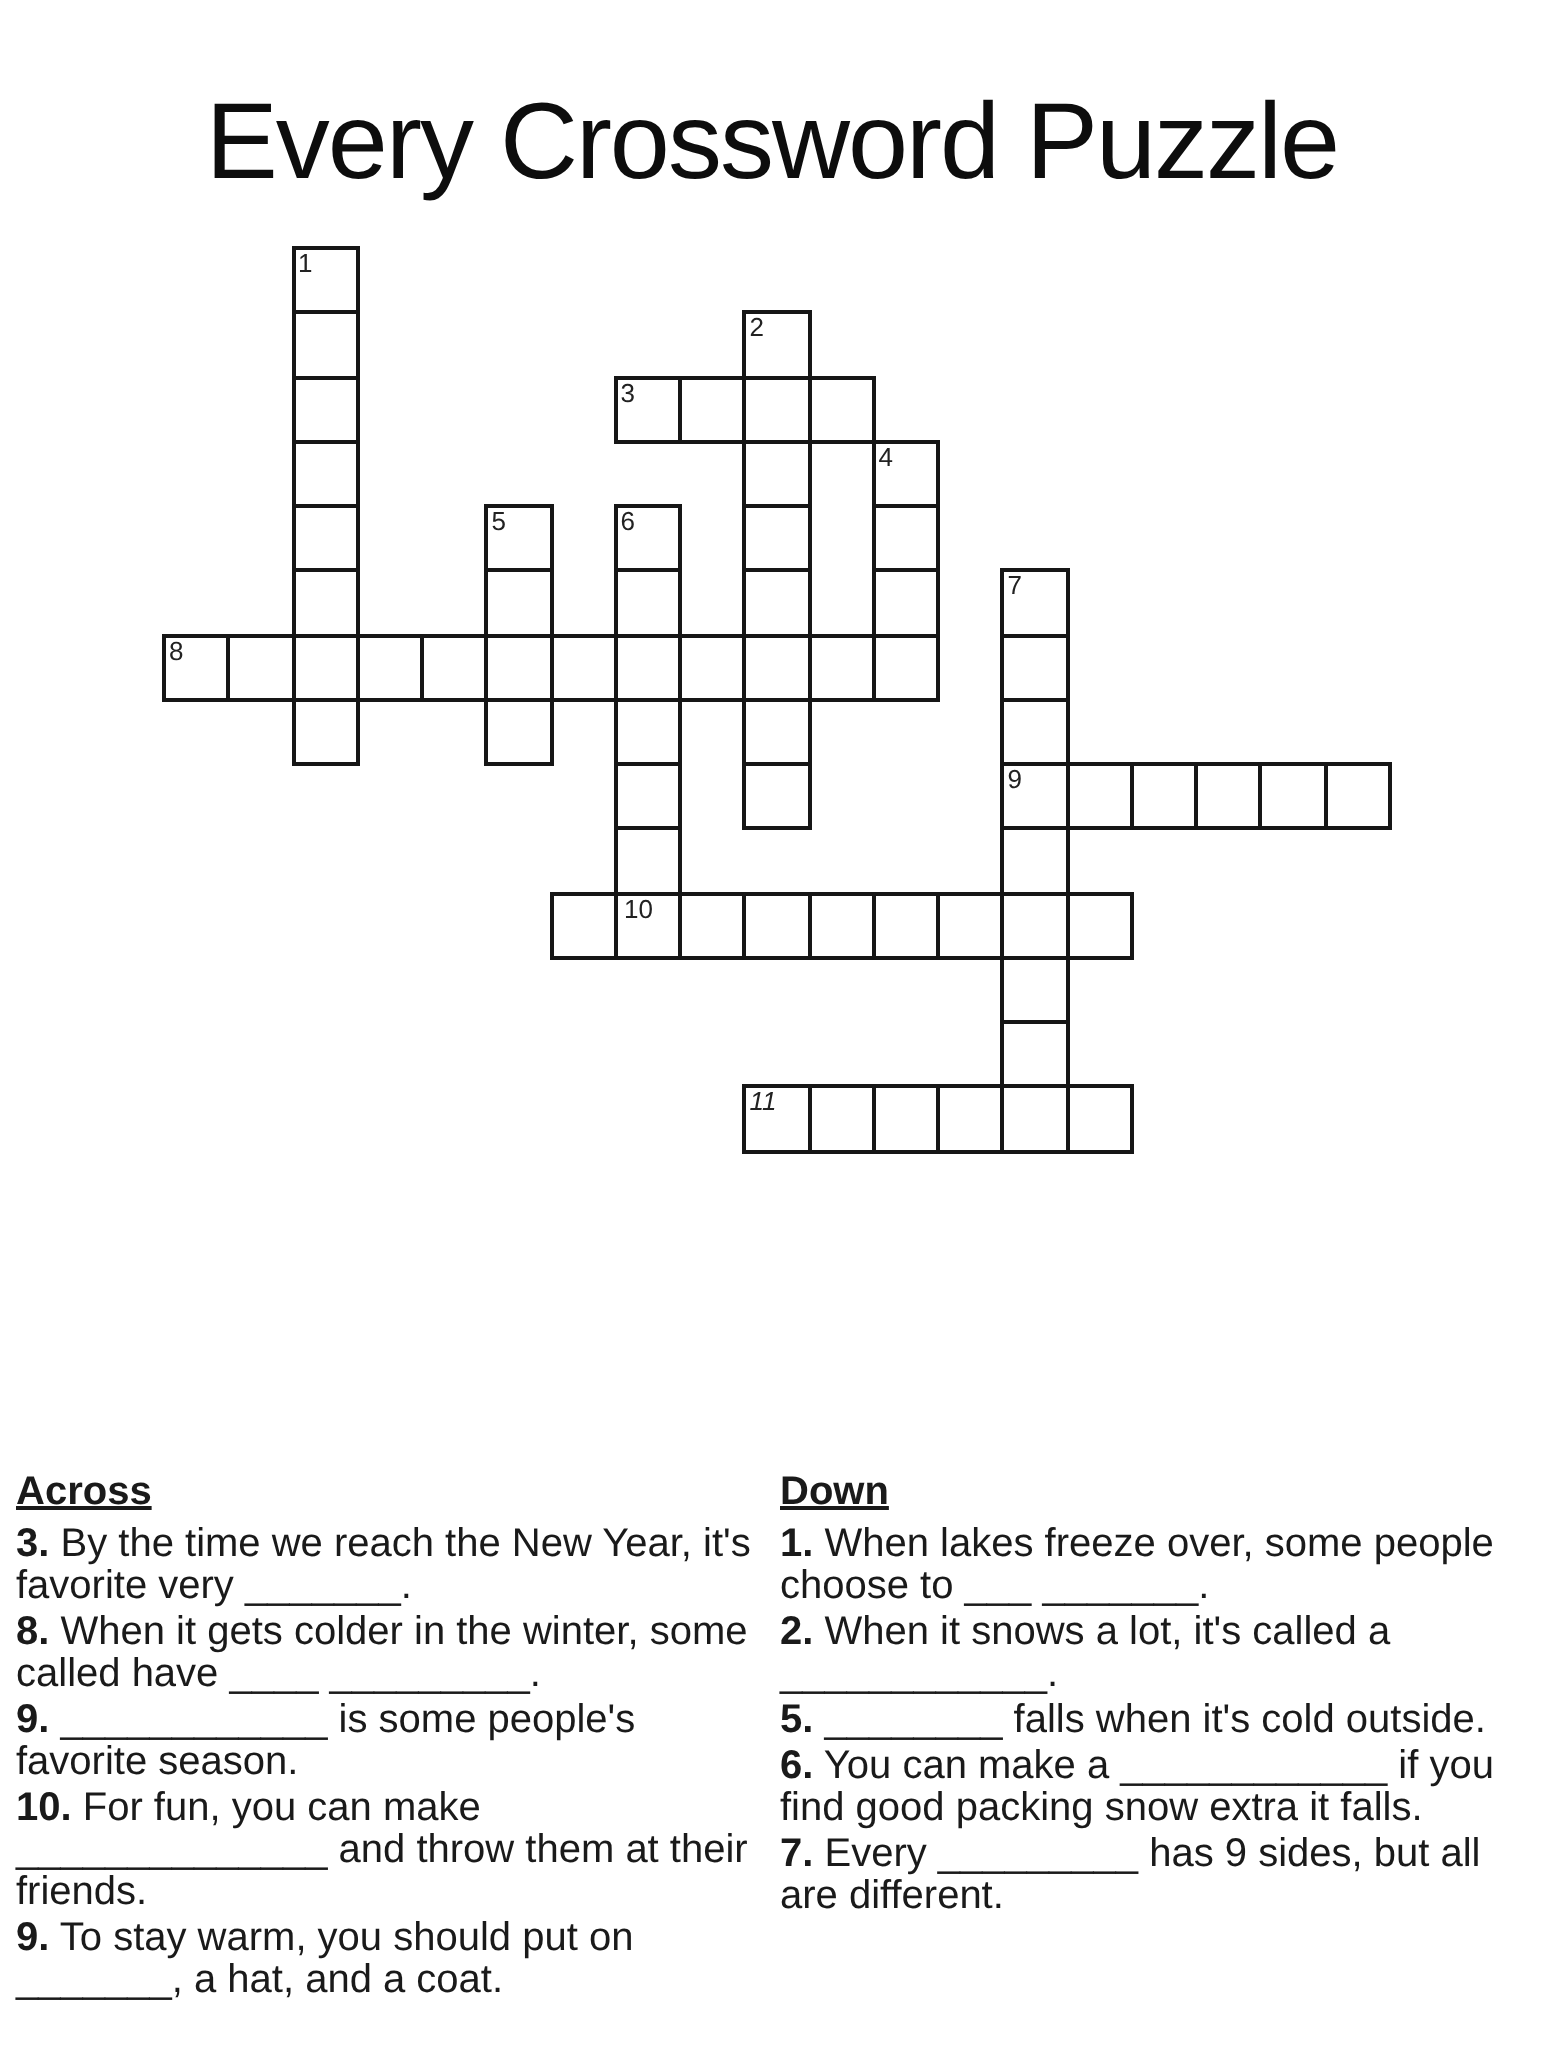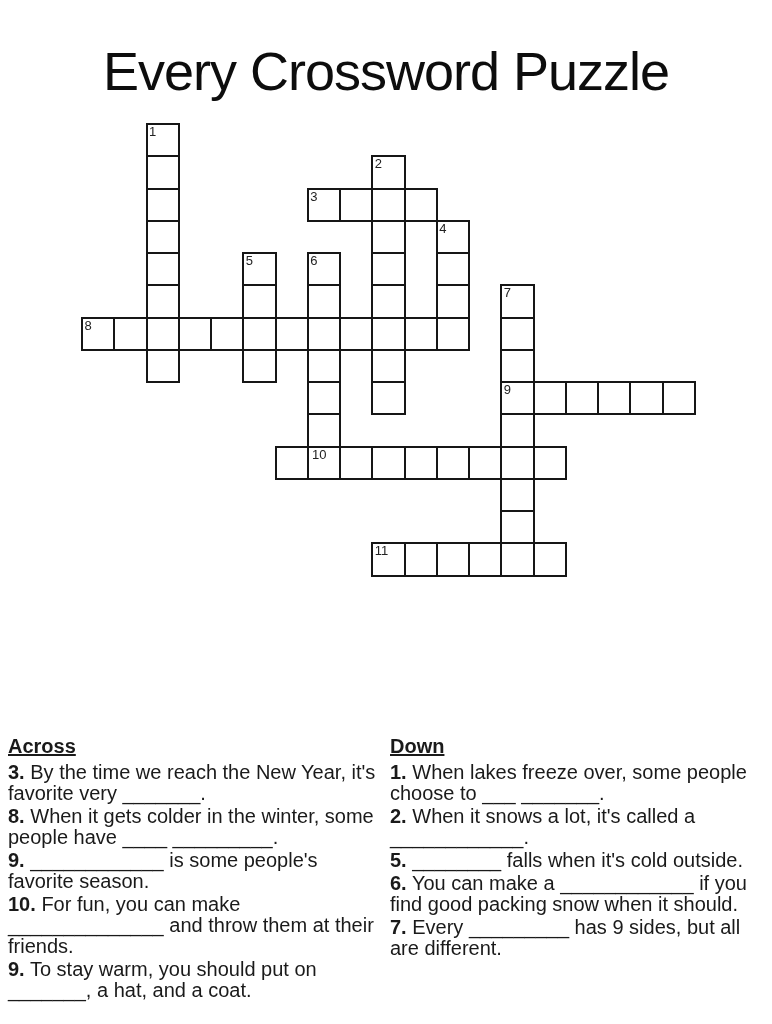--- a/index.html
+++ b/index.html
@@ -135,38 +135,38 @@
       <div class="cellnum" style="left: 68px; top: 2px;">1</div>
       <div class="cellnum" style="left: 293.75px; top: 34.25px;">2</div>
       <div class="cellnum" style="left: 229.25px; top: 66.5px;">3</div>
       <div class="cellnum" style="left: 358.25px; top: 98.75px;">4</div>
       <div class="cellnum" style="left: 164.75px; top: 131px;">5</div>
       <div class="cellnum" style="left: 229.25px; top: 131px;">6</div>
       <div class="cellnum" style="left: 422.75px; top: 163.25px;">7</div>
       <div class="cellnum" style="left: 3.5px; top: 195.5px;">8</div>
       <div class="cellnum" style="left: 422.75px; top: 260px;">9</div>
       <div class="cellnum" style="left: 197px; top: 324.5px; margin-left: 34px;">10</div>
-      <div class="cellnum" style="left: 293.75px; top: 421.25px;">11</div>
+      <div class="cellnum" style="left: 293.75px; top: 421.25px; font-style: italic;">11</div>
     </div>
 
   <div class="clues-col col-across">
     <div class="clues-header">Across</div>
     <div>
         <div class="clue"><b>3.</b> <span>By the time we reach the New Year, it's favorite very _______.</span></div>
-        <div class="clue"><b>8.</b> <span>When it gets colder in the winter, some people have ____ _________.</span></div>
+        <div class="clue"><b>8.</b> <span>When it gets colder in the winter, some called have ____ _________.</span></div>
         <div class="clue"><b>9.</b> <span>____________ is some people's favorite season.</span></div>
         <div class="clue"><b>10.</b> <span>For fun, you can make ______________ and throw them at their friends.</span></div>
         <div class="clue"><b>9.</b> <span>To stay warm, you should put on _______, a hat, and a coat.</span></div>
       </div>
   </div>
 
   <div class="clues-col col-down">
     <div class="clues-header">Down</div>
     <div>
         <div class="clue"><b>1.</b> <span>When lakes freeze over, some people choose to ___ _______.</span></div>
         <div class="clue"><b>2.</b> <span>When it snows a lot, it's called a ____________.</span></div>
         <div class="clue"><b>5.</b> <span>________ falls when it's cold outside.</span></div>
-        <div class="clue"><b>6.</b> <span>You can make a ____________ if you find good packing snow when it should.</span></div>
+        <div class="clue"><b>6.</b> <span>You can make a ____________ if you find good packing snow extra it falls.</span></div>
         <div class="clue"><b>7.</b> <span>Every _________ has 9 sides, but all are different.</span></div>
       </div>
   </div>
 
 </div>
 
 </body></html>

